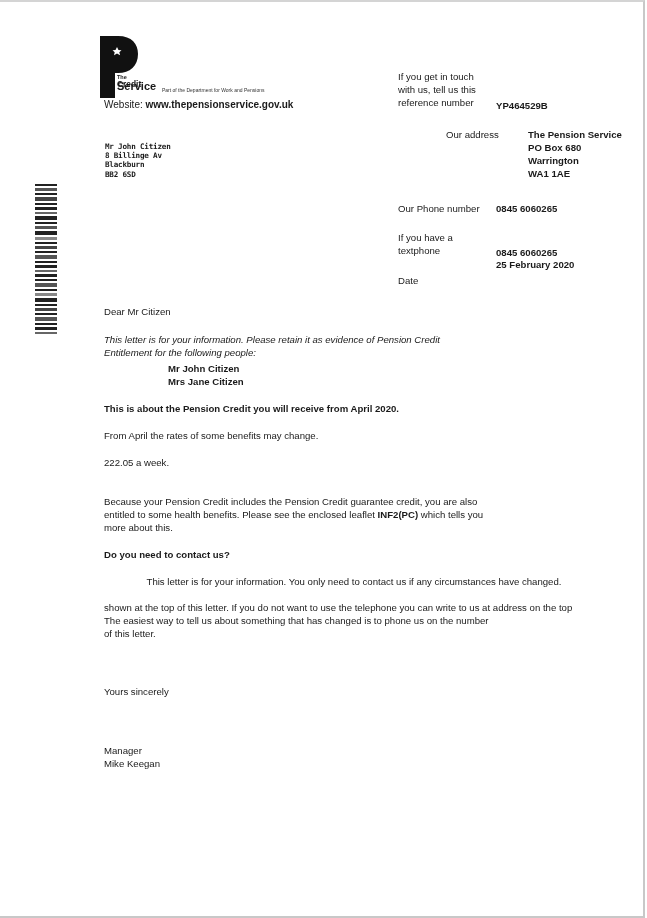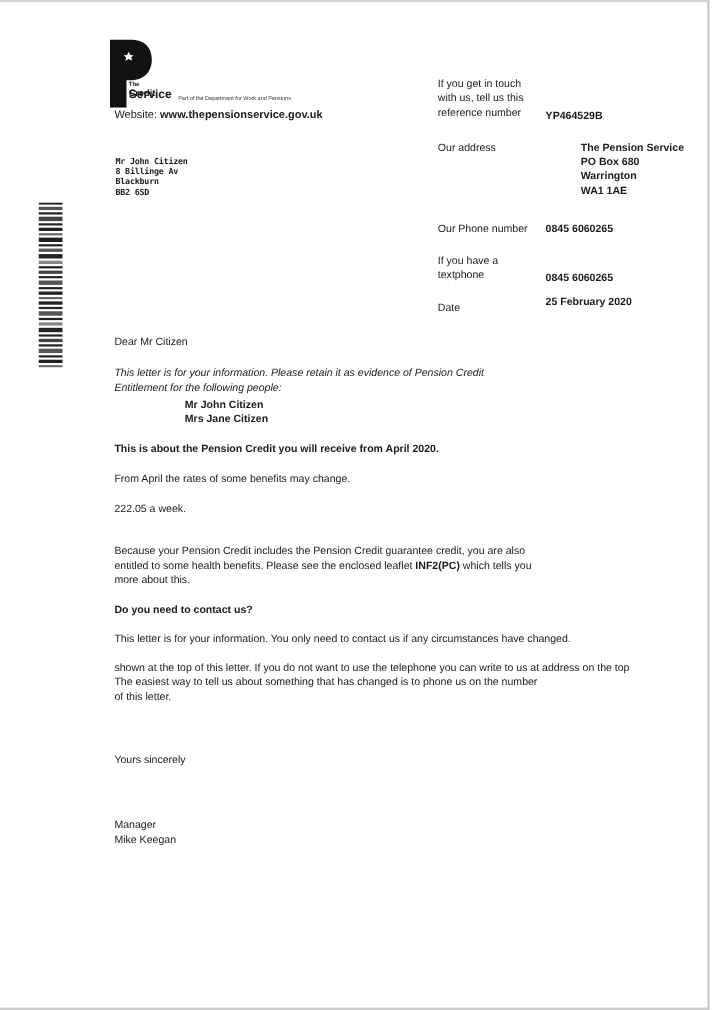--- a/index.html
+++ b/index.html
@@ -53,39 +53,39 @@
   <span class="b">www.thepensionservice.gov.uk</span>
 </div>
 
 <div class="abs t rlabel" style="top:70px;">
   <div>If you get in touch</div>
   <div>with us, tell us this</div>
   <div>reference number</div>
 </div>
 <div class="abs t b rval" style="top:99px;">YP464529B</div>
 
-<div class="abs t rlabel" style="top:128px;">Our address</div>
+<div class="abs t rlabel" style="top:128px;margin-left:48px;">Our address</div>
 <div class="abs t b rval" style="top:128px;margin-left:32px;">
   <div>The Pension Service</div>
   <div>PO Box 680</div>
   <div>Warrington</div>
   <div>WA1 1AE</div>
 </div>
 
 <div class="abs t rlabel" style="top:202px;">Our Phone number</div>
 <div class="abs t b rval" style="top:202px;">0845 6060265</div>
 
 <div class="abs t rlabel" style="top:231px;">
   <div>If you have a</div>
   <div>textphone</div>
 </div>
 <div class="abs t b rval" style="top:246px;">0845 6060265</div>
 
 <div class="abs t rlabel" style="top:274px;">Date</div>
-<div class="abs t b rval" style="top:268px;text-align:right;">25 February 2020</div>
+<div class="abs t b rval" style="top:258px;text-align:right;">25 February 2020</div>
 
 <div class="abs recipient">
   <div>Mr John Citizen</div>
   <div>8 Billinge Av</div>
   <div>Blackburn</div>
   <div>BB2 6SD</div>
 </div>
 
 <svg class="abs barcode" viewBox="0 0 22 150" preserveAspectRatio="none">
   <g fill="#222">
@@ -145,21 +145,21 @@
 </div>
 
 <div class="abs t body-text" style="top:495px;">
   <div>Because your Pension Credit includes the Pension Credit guarantee credit, you are also</div>
   <div><span>entitled to some health benefits. Please see the enclosed leaflet </span><span class="b">INF2(PC)</span><span> which tells you</span></div>
   <div>more about this.</div>
 </div>
 
 <div class="abs t b body-text" style="top:548px;">Do you need to contact us?</div>
 
-<div class="abs t body-text" style="top:575px;">This  letter is for your information. You only need to contact us if any circumstances have changed.</div>
+<div class="abs t body-text" style="top:575px;text-align:center;">This  letter is for your information. You only need to contact us if any circumstances have changed.</div>
 
 <div class="abs t body-text" style="top:601px;width:520px;">
   <div>shown at the top of this letter. If you do not want to use the telephone you can write to us at address on the top</div>
   <div>The easiest way to tell us about something that has changed is to phone us on the number</div>
   <div>of this letter.</div>
 </div>
 
 <div class="abs t body-text" style="top:685px;">Yours sincerely</div>
 
 <div class="abs t body-text" style="top:744px;">

